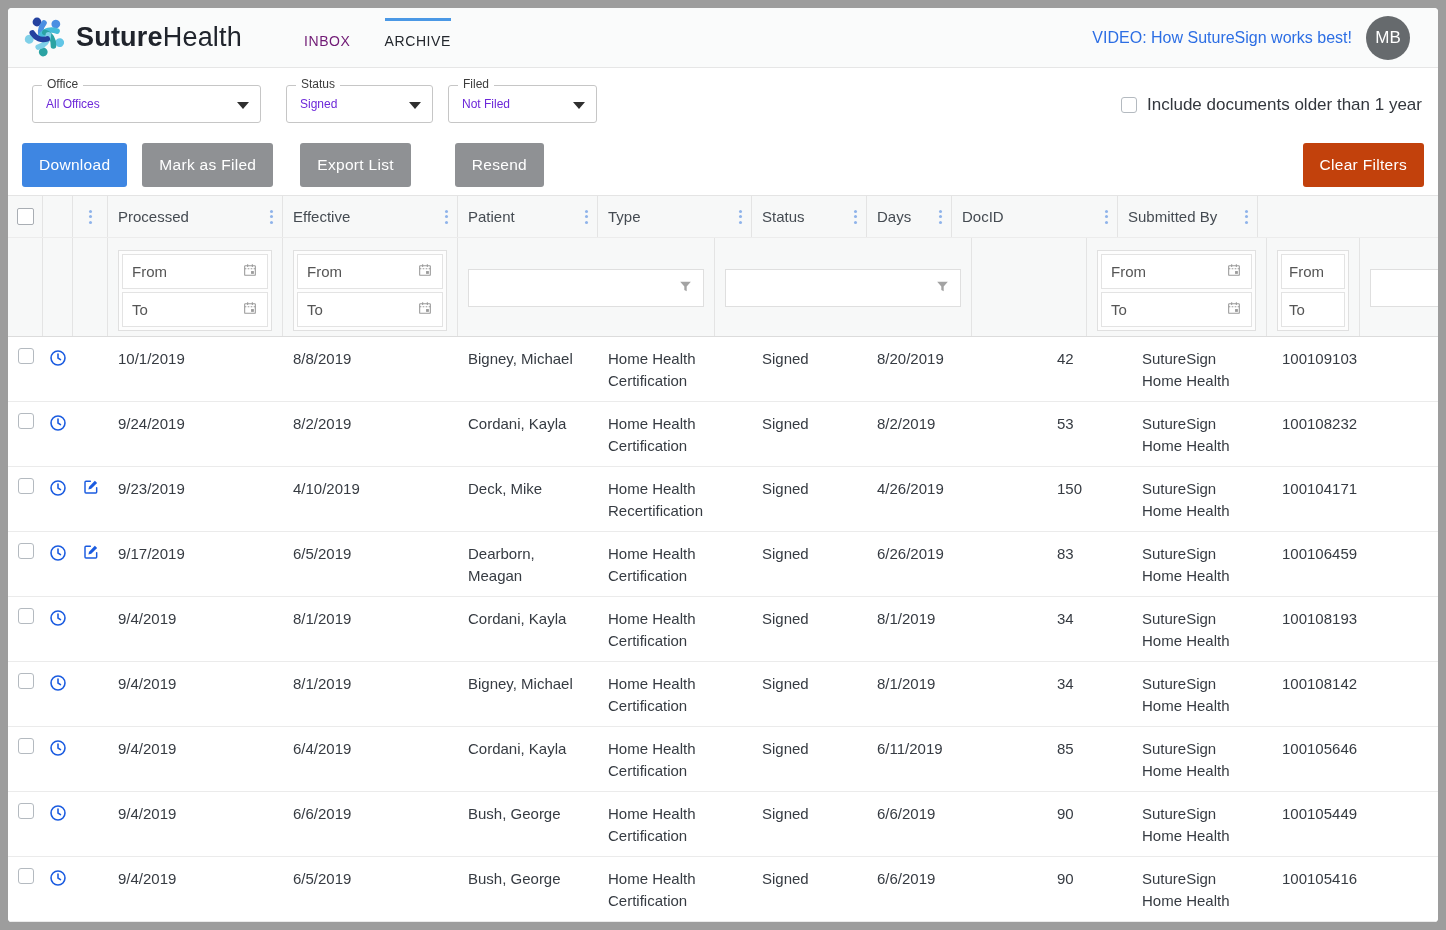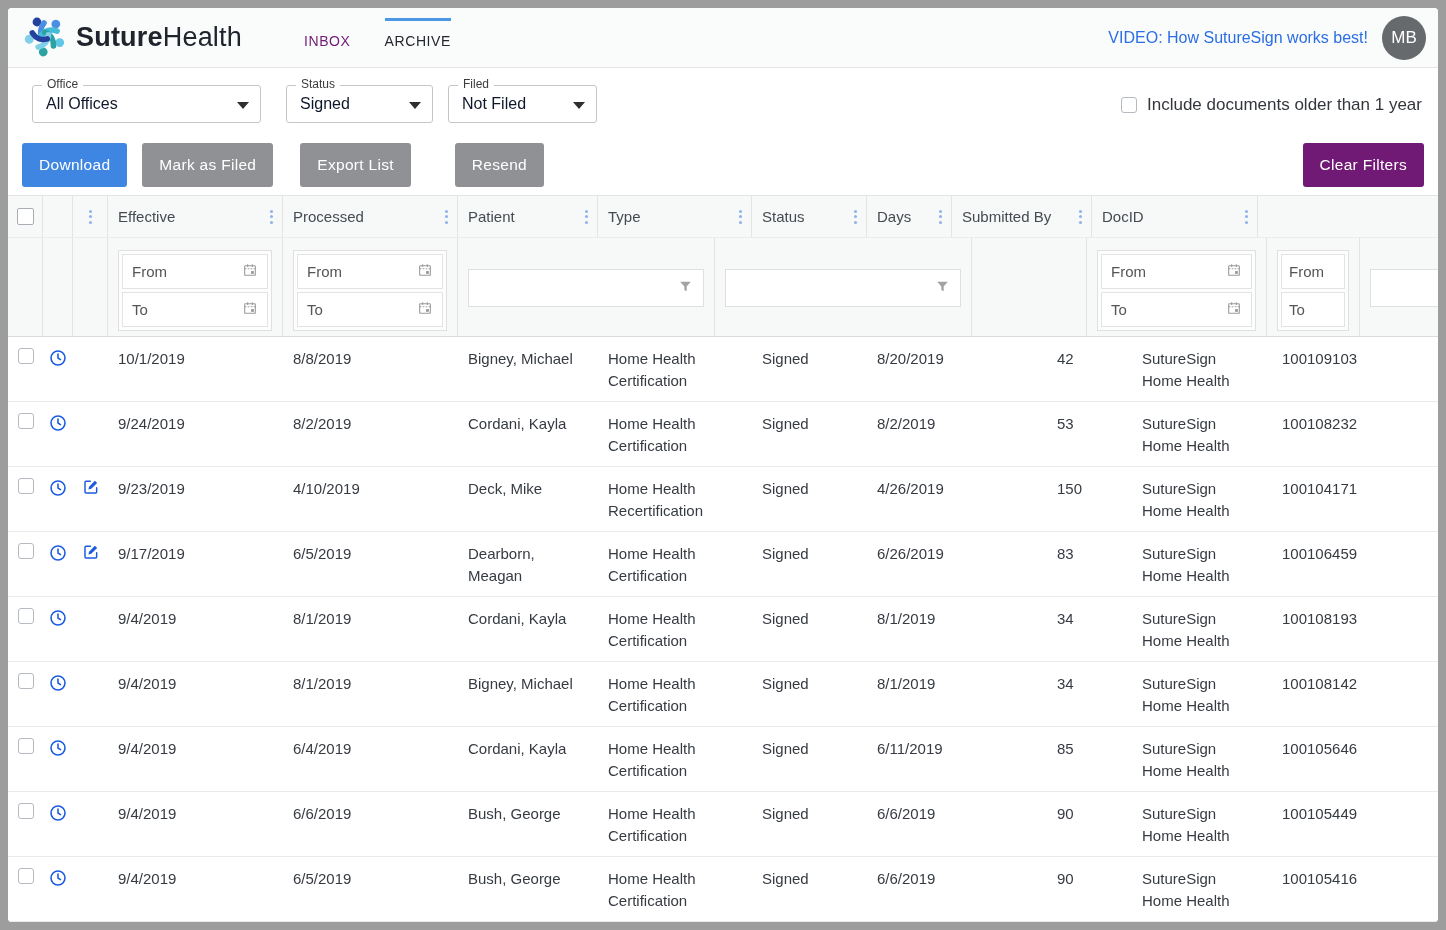--- a/index.html
+++ b/index.html
@@ -3,60 +3,60 @@
 <meta charset="utf-8">
 <style>
   * { margin:0; padding:0; box-sizing:border-box; }
   html,body { width:1446px; height:930px; }
   body { background:#9d9d9d; font-family:"Liberation Sans","DejaVu Sans",sans-serif; }
   .window { position:absolute; left:8px; top:8px; width:1430px; height:914px;
             background:#fff; border-radius:4px; overflow:hidden; }
 
   
   .topbar { height:60px; background:#fafbfb; border-bottom:1px solid #e6e6e6;
-            display:flex; align-items:center; padding:0 12px 0 14px;justify-content:space-between; }
+            display:flex; align-items:center; padding:0 28px 0 14px;justify-content:space-between; }
   .brand { display:flex; align-items:center; gap:8px; }
   .brand-text { font-size:27px; color:#20242c; letter-spacing:.2px; }
   .brand-text b { font-weight:700; }
   .brand-text span { font-weight:300; }
   .tabs { display:flex; gap:34px; margin-left:62px; height:100%; align-items:center; }
   .tab { font-size:14px; color:#701a75; letter-spacing:.6px; padding-top:12px; cursor:pointer;
          border-top:3px solid transparent; padding-bottom:9px; }
   .tab.active { color:#23272d; border-top-color:#4a98e5; }
   .topbar-right { margin-left:auto; display:flex; align-items:center; gap:14px; }
   .video-link { color:#2c6ee4; font-size:16px; text-decoration:none; cursor:pointer; }
   .avatar { width:44px; height:44px; border-radius:50%; background:#666a6d; color:#fff;
             font-size:17px; font-weight:500; display:flex; align-items:center; justify-content:center; }
 
   
   .filtersec { height:73px; background:#fff; position:relative; }
   .sel { position:absolute; top:17px; height:38px; border:1px solid #c6c6c6; border-radius:3px;
          background:#fff; cursor:pointer; }
   .sel .flabel { position:absolute; top:-9px; left:9px; background:#fff; padding:0 5px;
                  font-size:12px; color:#3c3c3c; }
-  .sel .val { line-height:36px; padding:0 34px 0 13px; font-size:16px; color:#0f172a; }
+  .sel .val { line-height:36px; padding:0 34px 0 13px; font-size:12px; color:#6d28d9; }
   .caret { position:absolute; right:11px; top:16px; width:0; height:0;
            border-left:6px solid transparent; border-right:6px solid transparent;
            border-top:7px solid #2f2f2f; }
   .sel.office { left:24px; width:229px; }
   .sel.status { left:278px; width:147px; }
   .sel.filed  { left:440px; width:149px; }
   .older { position:absolute; right:16px; top:27px; display:flex; align-items:center; gap:10px;
            font-size:17px; color:#33373d; cursor:pointer; }
   .cb { width:16px; height:16px; border:1px solid #b4bac0; border-radius:3px; background:#fff;
         display:inline-block; flex:0 0 auto; }
 
   
   .actions { padding:2px 14px 8px 14px; display:flex; align-items:center; }
   .btn { height:44px; border:none; border-radius:3px; color:#fff; font-size:15.5px;
          font-weight:500; letter-spacing:.3px; padding:0 17px; cursor:pointer;
          font-family:"Liberation Sans",sans-serif; }
   .btn.blue { background:#3e86e2; }
   .btn.gray { background:#8f9194; }
-  .btn.teal { background:#701a75; margin-left:auto; }
+  .btn.teal { background:#c2410c; margin-left:auto; }
   .btn.mg15 { margin-left:15px; } .btn.mg27 { margin-left:27px; } .btn.mg29 { margin-left:44px; }
 
   
   .c0{flex:0 0 35px;} .c1{flex:0 0 30px;} .c2{flex:0 0 35px;}
   .c3{flex:0 0 175px;} .c4{flex:0 0 175px;} .c5{flex:0 0 140px;} .c6{flex:0 0 154px;}
   .c7{flex:0 0 115px;} .c8{flex:0 0 180px;} .c9{flex:0 0 85px;} .c10{flex:0 0 140px;}
   .c11{flex:0 0 166px;}
   .thead, .tfilters, .trow { display:flex; width:1430px; }
   .thead { height:42px; background:#f7f8f8; border-top:1px solid #e4e4e4; }
   .hcell { display:flex; align-items:center; justify-content:space-between;
@@ -171,36 +171,36 @@
           <span class="hcb"></span>
         </div>
       <div class="hcell c1"></div>
       <div class="hcell c2 center">
           <span class="dots">
             <i></i>
             <i></i>
             <i></i>
           </span>
         </div>
+      <div class="hcell c3">
+          <span>Processed</span>
+          <span class="dots">
+            <i></i>
+            <i></i>
+            <i></i>
+          </span>
+        </div>
       <div class="hcell c4">
           <span>Effective</span>
           <span class="dots">
             <i></i>
             <i></i>
             <i></i>
           </span>
         </div>
-      <div class="hcell c3">
-          <span>Processed</span>
-          <span class="dots">
-            <i></i>
-            <i></i>
-            <i></i>
-          </span>
-        </div>
       <div class="hcell c5">
           <span>Patient</span>
           <span class="dots">
             <i></i>
             <i></i>
             <i></i>
           </span>
         </div>
       <div class="hcell c6">
           <span>Type</span>
@@ -219,30 +219,30 @@
           </span>
         </div>
       <div class="hcell c9">
           <span>Days</span>
           <span class="dots">
             <i></i>
             <i></i>
             <i></i>
           </span>
         </div>
+      <div class="hcell c11">
+          <span>DocID</span>
+          <span class="dots">
+            <i></i>
+            <i></i>
+            <i></i>
+          </span>
+        </div>
       <div class="hcell c10">
           <span>Submitted By</span>
-          <span class="dots">
-            <i></i>
-            <i></i>
-            <i></i>
-          </span>
-        </div>
-      <div class="hcell c11">
-          <span>DocID</span>
           <span class="dots">
             <i></i>
             <i></i>
             <i></i>
           </span>
         </div>
     </div>
 
     <div class="tfilters">
       <div class="fcell c0"></div>

